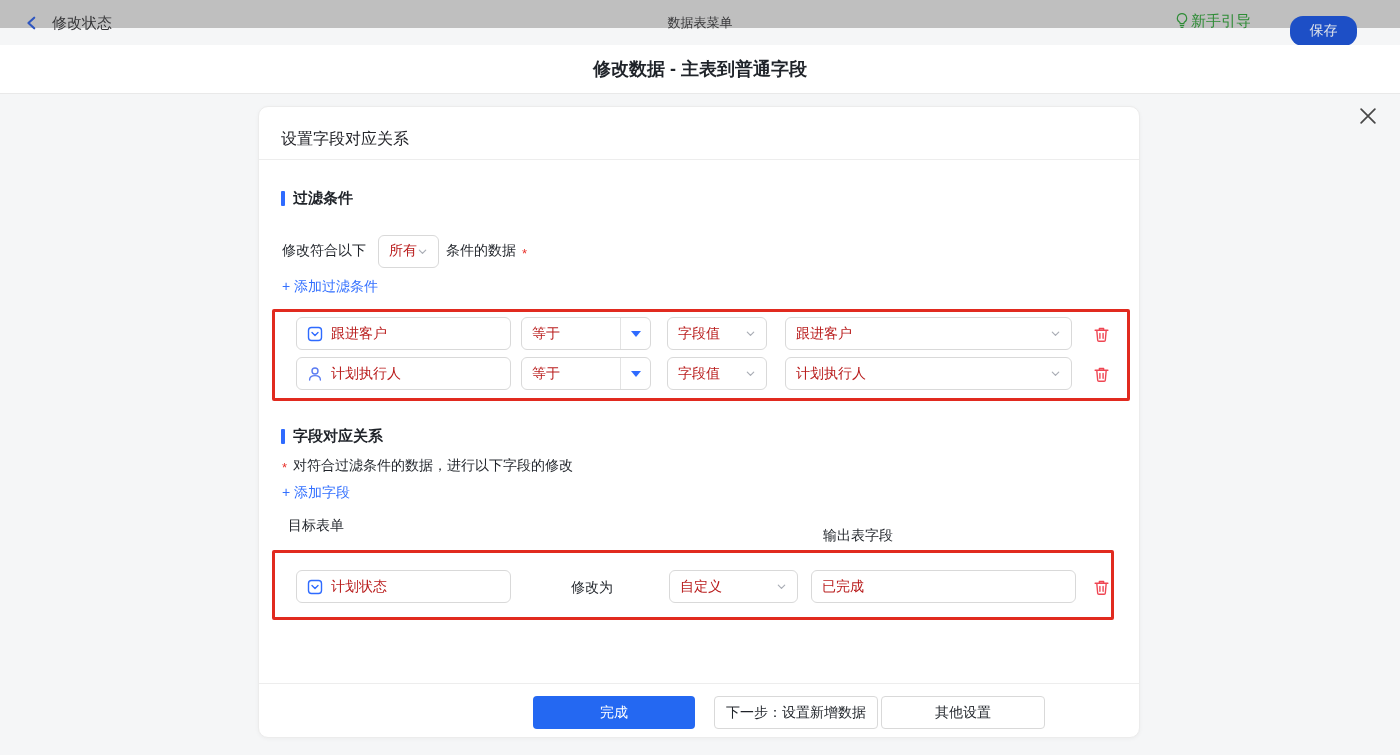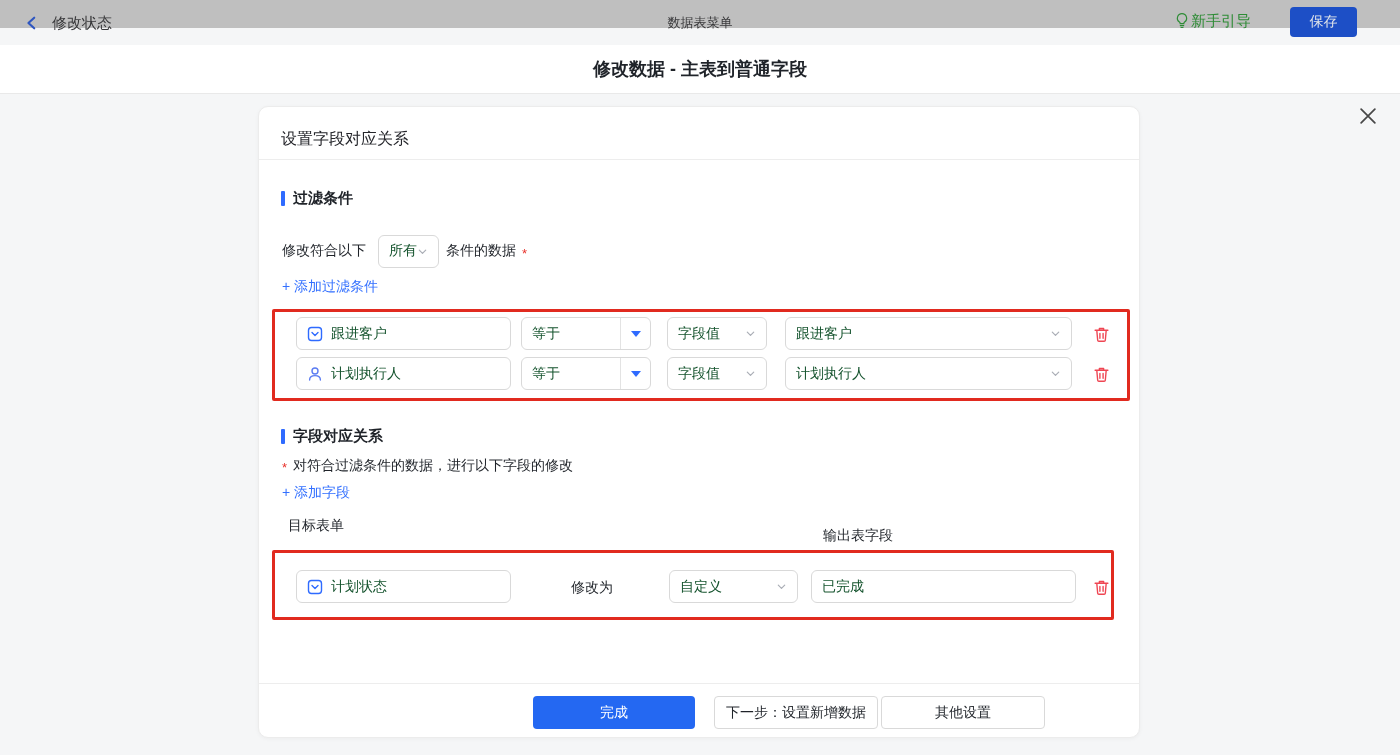--- a/index.html
+++ b/index.html
@@ -7,21 +7,21 @@
     font-family:"Liberation Sans","DejaVu Sans",sans-serif;
     background:#f5f6f7; color:#1f2329; }
 
   
   .topbar { position:absolute; left:0; top:0; width:1400px; height:28px; background:#bfbfbf; }
   .topbar-back { position:absolute; left:24px; top:12px; height:22px; display:flex; align-items:center; gap:8px; cursor:pointer; }
   .topbar-back-label { font-size:15px; color:#39393b; margin-left:4px; }
   .topbar-title { position:absolute; left:0; top:0; width:100%; height:45px; line-height:45px; text-align:center; font-size:13px; color:#39393b; }
   .topbar-guide { position:absolute; left:1174px; top:12px; height:22px; display:flex; align-items:flex-start; gap:1px; cursor:pointer; }
   .topbar-guide-label { font-size:15px; color:#2e8c36; }
-  .topbar-save { position:absolute; left:1290px; top:7px; width:67px; height:30px; background:#1d4fc6; border:none; border-radius:4px; color:#e3e6ea; font-size:14px; cursor:pointer; font-family:inherit; }
+  .topbar-save { position:absolute; left:1290px; top:16px; width:67px; height:30px; background:#1d4fc6; border:none; border-radius:13px; color:#e3e6ea; font-size:14px; cursor:pointer; font-family:inherit; }
 
   
   .modal-head { position:absolute; left:0; top:45px; width:1400px; height:49px; background:#ffffff; border-bottom:1px solid #e9e9e9; }
   .modal-title { width:100%; height:49px; line-height:49px; text-align:center; font-size:18px; font-weight:bold; color:#1f2329; }
   .modal-close { position:absolute; left:1356px; top:59px; width:24px; height:24px; display:flex; align-items:center; justify-content:center; cursor:pointer; background:none; border:none; }
 
   
   .card { position:absolute; left:258px; top:106px; width:882px; height:632px; background:#ffffff; border:1px solid #ececec; border-radius:10px; box-shadow:0 1px 4px rgba(0,0,0,.04); }
   .card-title { position:absolute; left:22px; top:22px; font-size:16px; color:#25262b; }
   .card-divider { position:absolute; left:0; top:52px; width:100%; height:0; border-top:1px solid #ededed; }
@@ -37,21 +37,21 @@
   .req-star { color:#e8312a; font-size:13px; margin-left:6px; position:relative; top:2px; }
 
   .link { position:absolute; font-size:14px; color:#3370ff; cursor:pointer; }
   .add-filter-link { left:23px; top:171px;text-align:center; }
   .add-field-link { left:23px; top:377px; }
 
   .redbox { position:absolute; border:3px solid #e12a1f; border-radius:2px; pointer-events:none; }
   .redbox1 { left:13px; top:202px; width:858px; height:92px; }
   .redbox2 { left:13px; top:443px; width:842px; height:70px; }
 
-  .ctl { position:absolute; height:33px; background:#fff; border:1px solid #d9d9d9; border-radius:6px; display:flex; align-items:center; padding:0 10px; font-size:14px; color:#14532d; }
+  .ctl { position:absolute; height:33px; background:#fff; border:1px solid #d9d9d9; border-radius:6px; display:flex; align-items:center; padding:0 10px; font-size:14px; color:#b91c1c; }
   .ctl .grow { flex:1; }
   .sel { cursor:pointer; }
   .sel-sep { width:1px; height:31px; background:#e3e3e3; margin-right:0; }
   .caret-box { width:29px; display:flex; align-items:center; justify-content:center; }
   .caret-blue { width:0; height:0; border-left:5px solid transparent; border-right:5px solid transparent; border-top:6px solid #2f6bff; }
   .field-icon { display:flex; align-items:center; margin-right:8px; }
 
   .row1 { top:210px; } .row2 { top:250px; } .rowm { top:463px; }
   .f-field { left:37px; width:215px; }
   .f-op { left:262px; width:130px; padding-right:0;text-align:center; }

